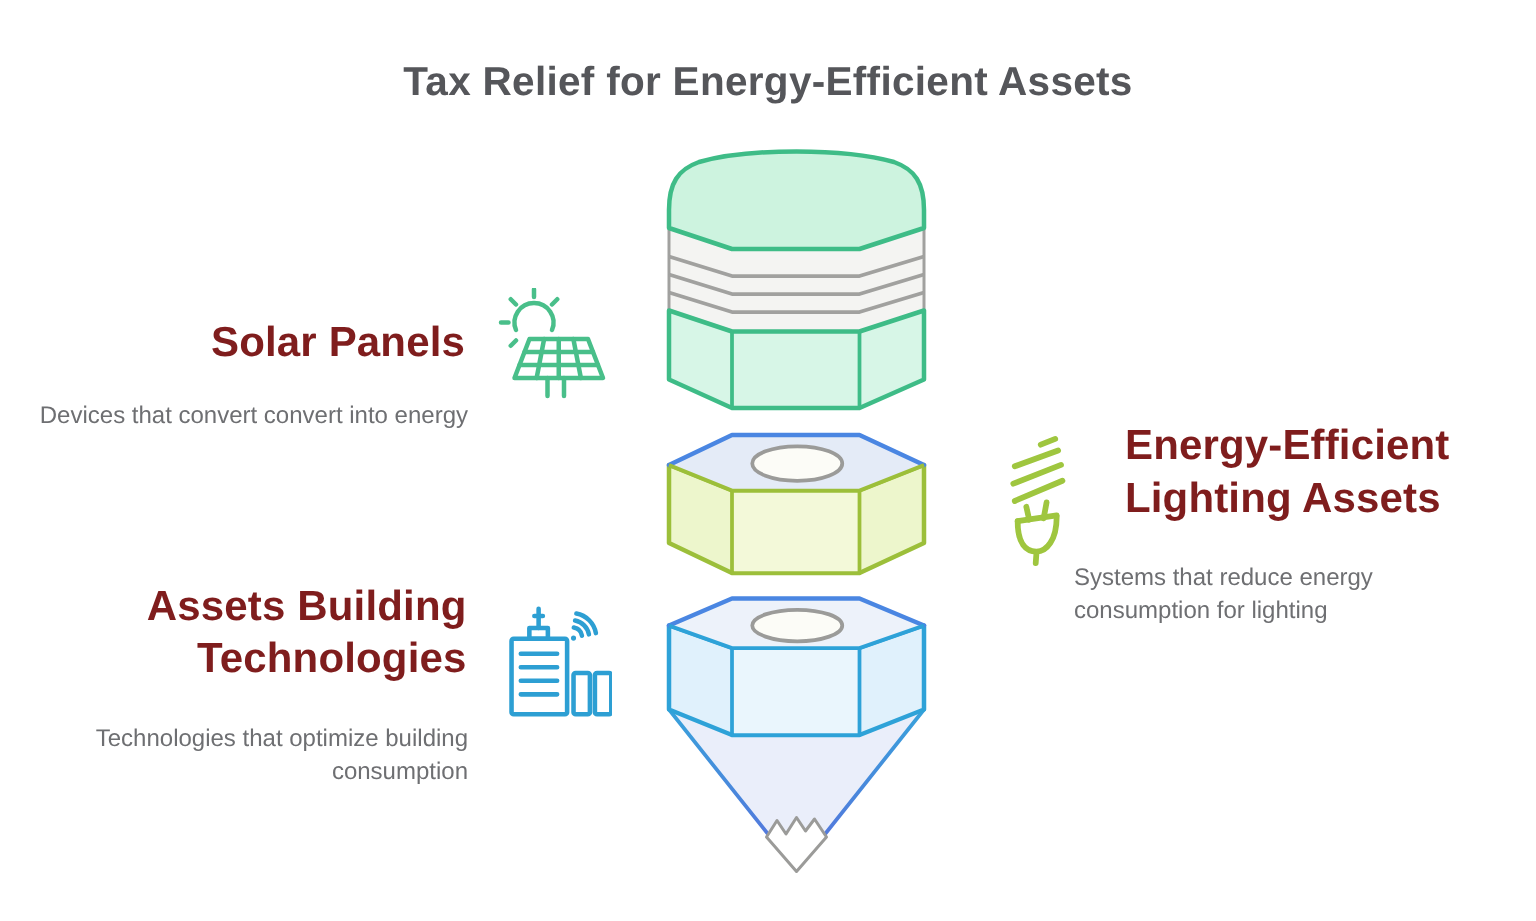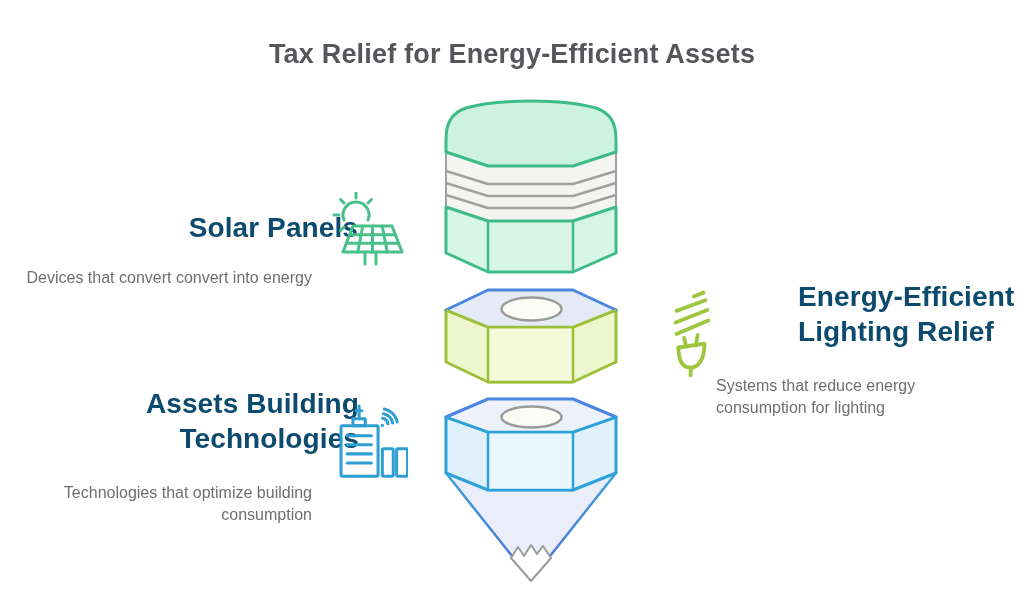--- a/index.html
+++ b/index.html
@@ -7,21 +7,21 @@
   .canvas{position:relative;width:1024px;height:614px;background:#ffffff;}
 
   .title{
     position:absolute;left:0;right:0;top:38px;margin:0;
     text-align:center;font-size:27px;font-weight:600;color:#55565a;
     letter-spacing:.2px;line-height:1.2;
   }
 
   .heading{
     position:absolute;margin:0;font-size:28px;font-weight:700;
-    color:#0c4a6e;line-height:1.25;letter-spacing:.1px;padding-left:48px;
+    color:#7f1d1d;line-height:1.25;letter-spacing:.1px;
   }
   .desc{
     position:absolute;margin:0;font-size:16px;color:#6e6f72;line-height:22px;
   }
 
   .solar-heading{left:0;top:210px;width:310px;text-align:right;}
   .solar-icon{position:absolute;left:332px;top:192px;}
   .solar-desc{left:12px;top:267px;width:300px;text-align:right;}
 
   .lighting-icon{position:absolute;left:664px;top:287px;}
@@ -91,21 +91,21 @@
   </svg>
   <p class="desc solar-desc">Devices that convert convert into energy</p>
 
   <svg class="lighting-icon" width="52" height="94" viewBox="0 0 54 96" fill="none" stroke="#9fc63f" stroke-width="4" stroke-linecap="round" stroke-linejoin="round">
     <path d="M31,9 L41,5 M13,24 L43,13 M12,36 L45,23 M13,48 L46,34"></path>
     <path d="M15,62 L42,58"></path>
     <path d="M23,61 L21,52 M33,60 L35,49"></path>
     <path d="M15,62 C15,78 21,83 28,83 C35,83 42,75 42,59"></path>
     <path d="M28,84 L27.5,91"></path>
   </svg>
-  <h2 class="heading lighting-heading">Energy-Efficient Lighting Relief</h2>
+  <h2 class="heading lighting-heading">Energy-Efficient Lighting Assets</h2>
   <p class="desc lighting-desc">Systems that reduce energy consumption for lighting</p>
 
   <h2 class="heading building-heading">Assets Building Technologies</h2>
   <svg class="building-icon" width="76" height="84" viewBox="0 0 80 88" fill="none" stroke="#2d9fd3" stroke-width="3.2" stroke-linecap="round" stroke-linejoin="round">
     <rect x="9.5" y="27" width="39" height="53" rx="1.5"></rect>
     <rect x="22" y="19.5" width="13" height="7.5"></rect>
     <path d="M28.5,19.5 L28.5,6 M25.5,11 L31.5,11"></path>
     <path d="M16,37.5 L41.5,37.5 M16,47 L41.5,47 M16,56.5 L41.5,56.5 M16,66 L41.5,66"></path>
     <circle cx="53" cy="26.5" r="1.8" fill="#2d9fd3" stroke="none"></circle>
     <path d="M58.9,24.8 A7,7 0 0 0 53.2,19.1 M63.8,23.9 A12,12 0 0 0 54.1,14.2 M68.7,23 A17,17 0 0 0 55,9.3"></path>

